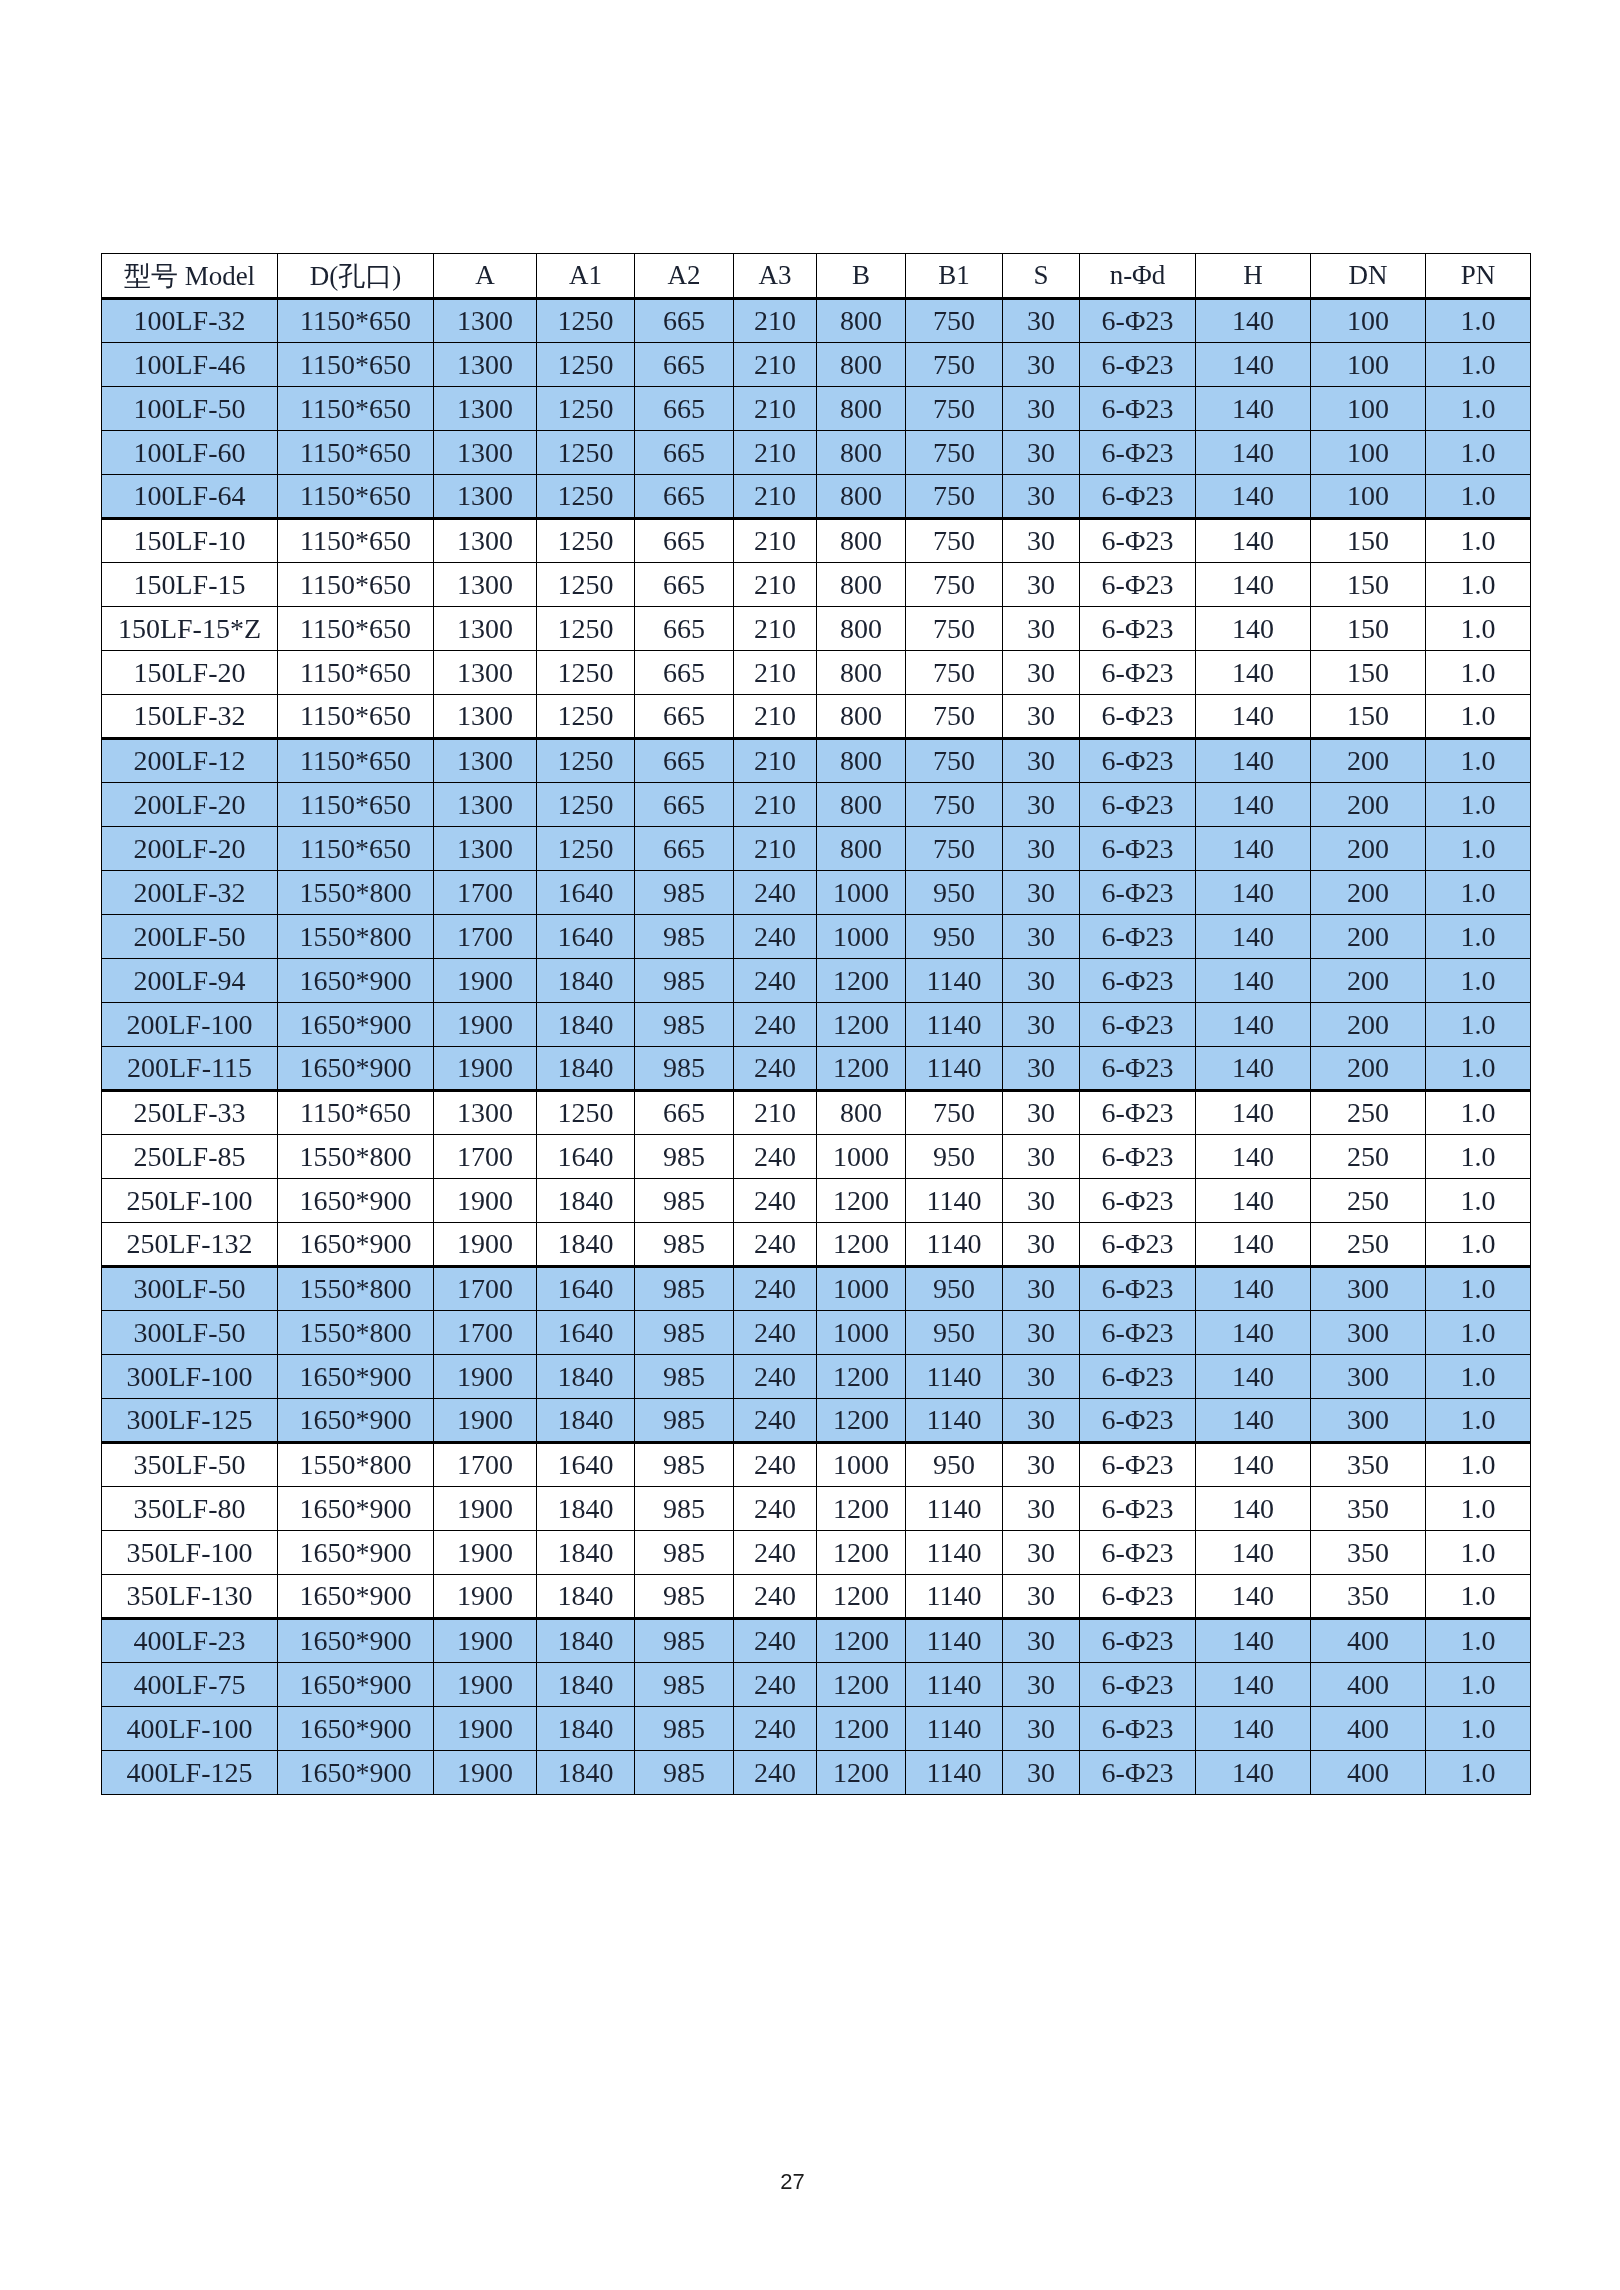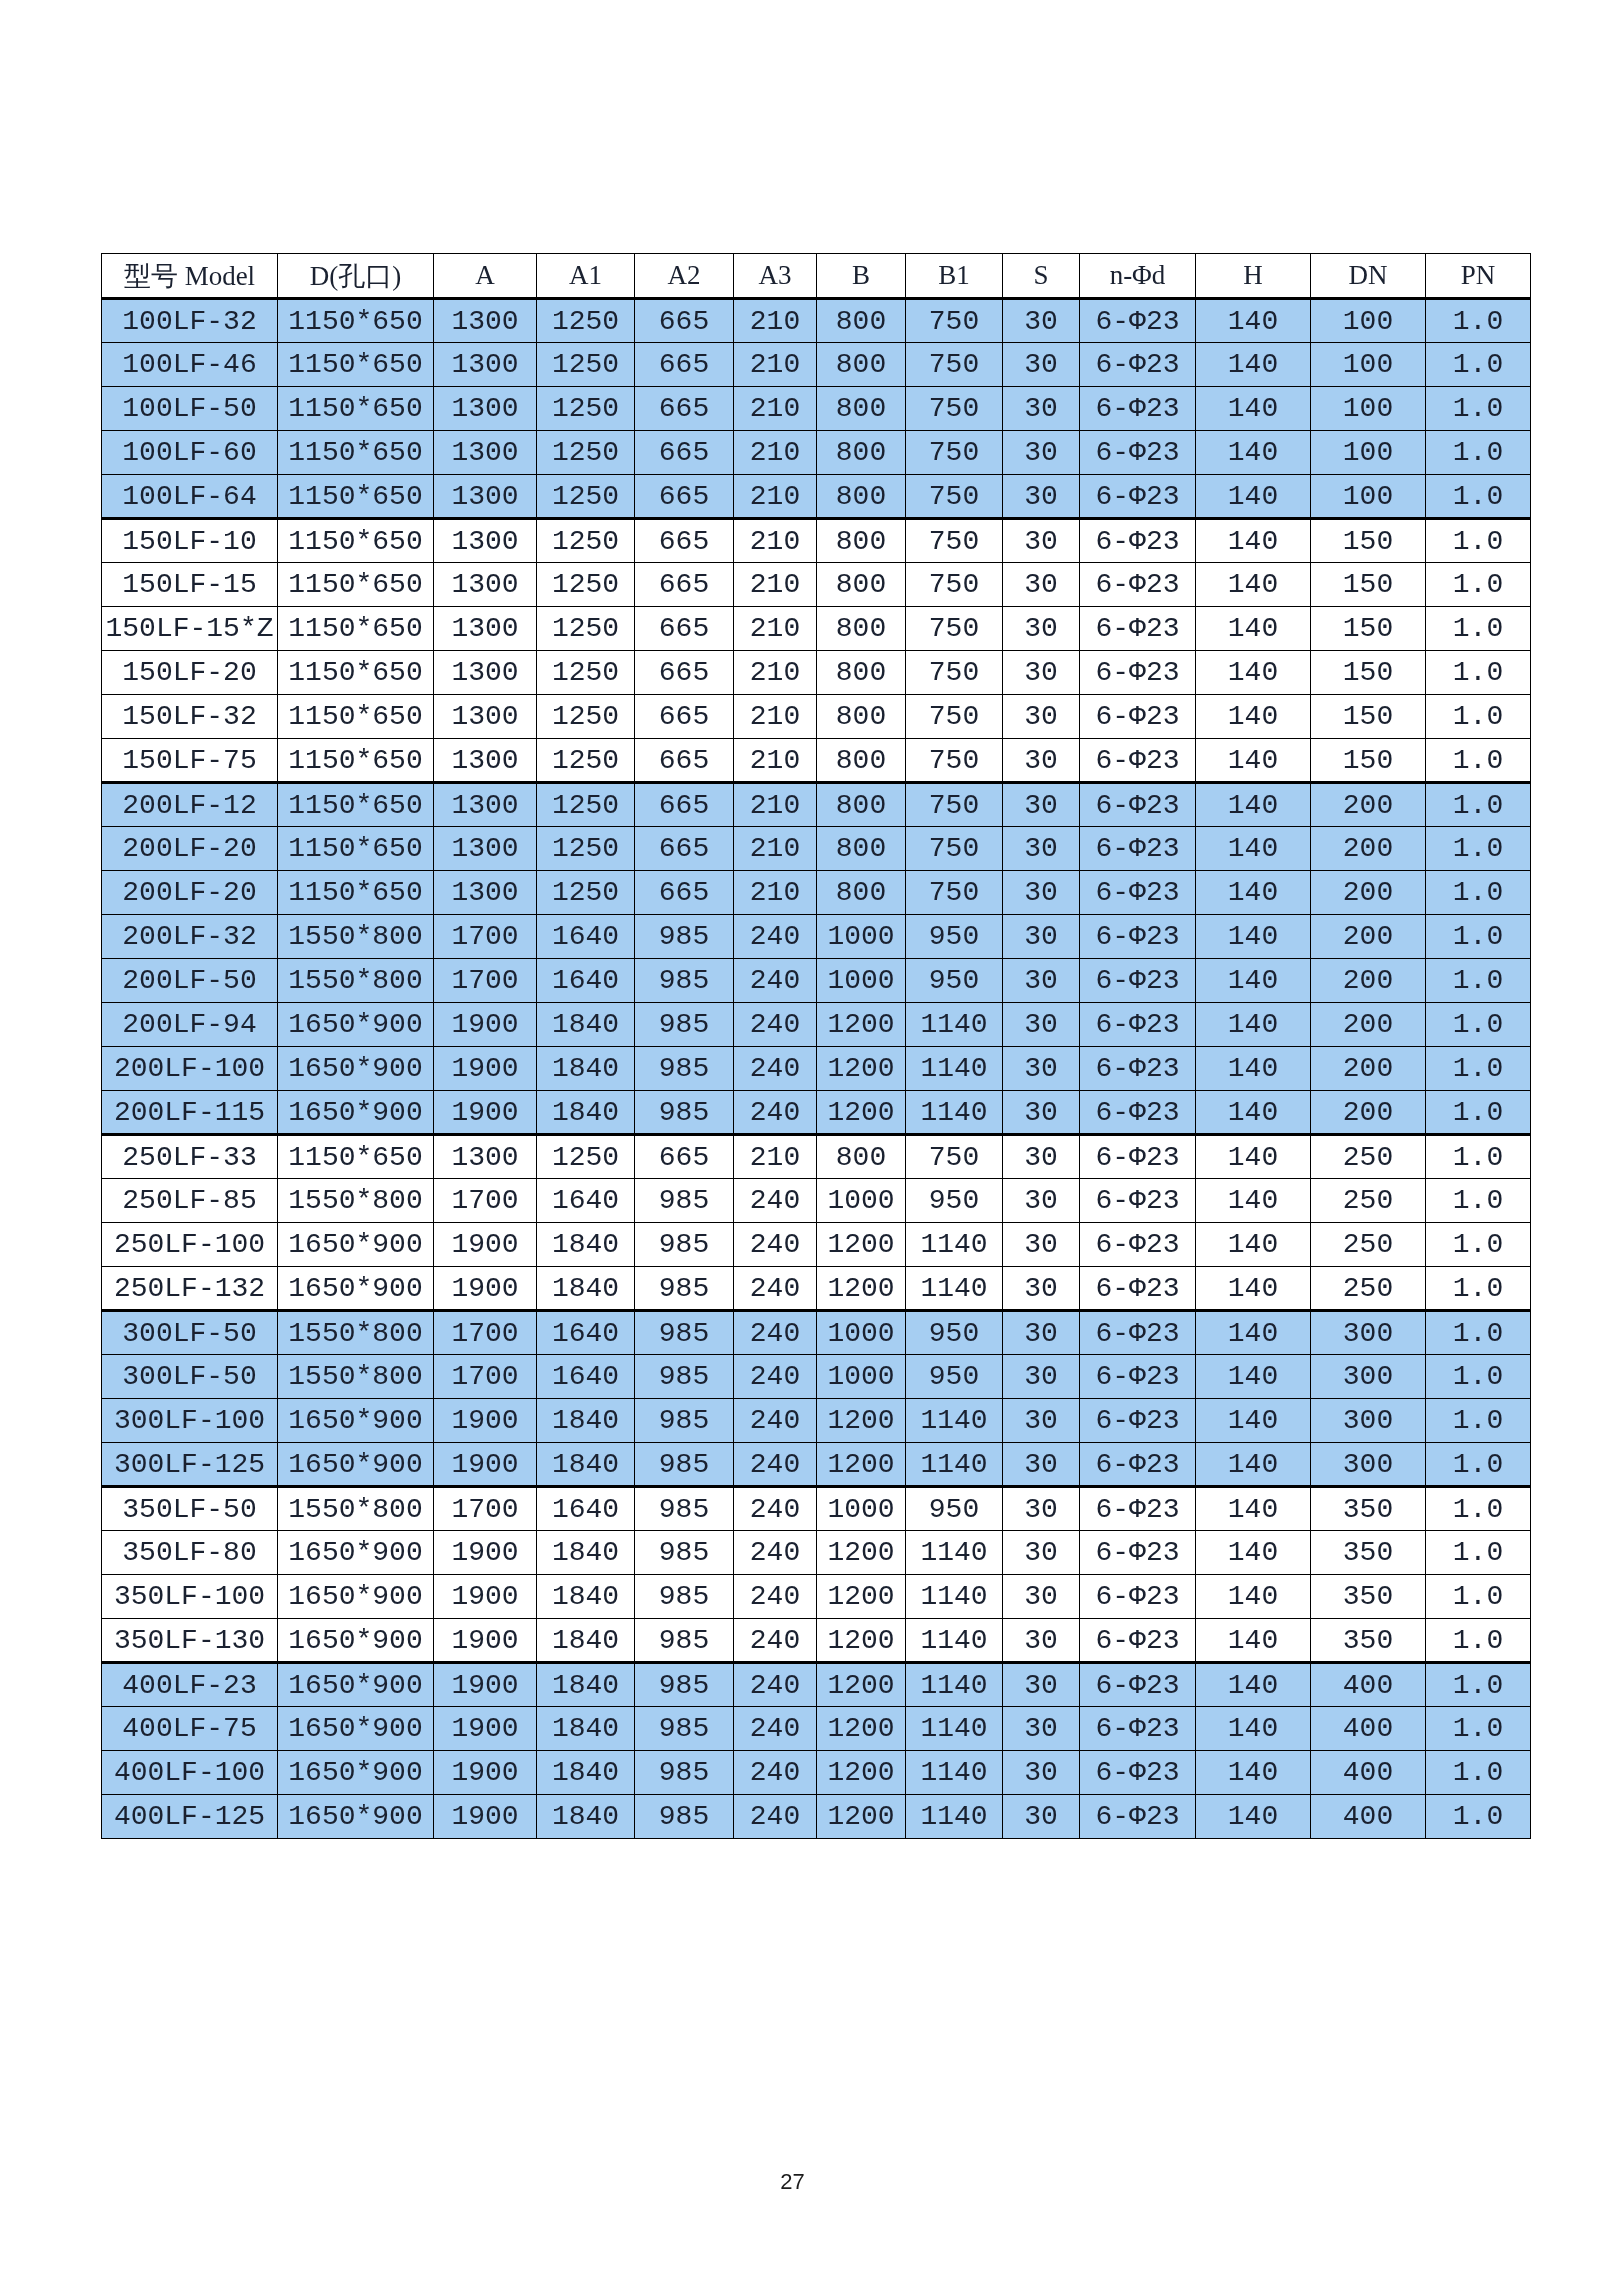--- a/index.html
+++ b/index.html
@@ -24,21 +24,21 @@
   .spec-table th,.spec-table td{
     border:1.8px solid #000000;
     text-align:center;
     vertical-align:middle;
     padding:0;
     overflow:hidden;
     white-space:nowrap;
     font-weight:normal;
   }
   .spec-table thead tr{height:45px;}
-  .spec-table tbody tr{height:44px;font-family:Liberation Mono, monospace;}
+  .spec-table tbody tr{height:44px;}
   .spec-table thead th{
     background:#ffffff;
     font-size:27px;
     border-bottom:2.7px solid #000000;
   }
   .spec-table tbody tr.plain td{background:#ffffff;}
   .spec-table tbody tr.hl td{background:#A6CEF2;}
   .spec-table tbody tr.group-start td{border-top:3.6px solid #000000;}
   .page-number{
     position:absolute;
@@ -233,35 +233,20 @@
           <td>665</td>
           <td>210</td>
           <td>800</td>
           <td>750</td>
           <td>30</td>
           <td>6-Φ23</td>
           <td>140</td>
           <td>150</td>
           <td>1.0</td>
         </tr>
-        <tr class="plain">
-          <td>150LF-75</td>
-          <td>1150*650</td>
-          <td>1300</td>
-          <td>1250</td>
-          <td>665</td>
-          <td>210</td>
-          <td>800</td>
-          <td>750</td>
-          <td>30</td>
-          <td>6-Φ23</td>
-          <td>140</td>
-          <td>150</td>
-          <td>1.0</td>
-        </tr>
         <tr class="hl group-start">
           <td>200LF-12</td>
           <td>1150*650</td>
           <td>1300</td>
           <td>1250</td>
           <td>665</td>
           <td>210</td>
           <td>800</td>
           <td>750</td>
           <td>30</td>

